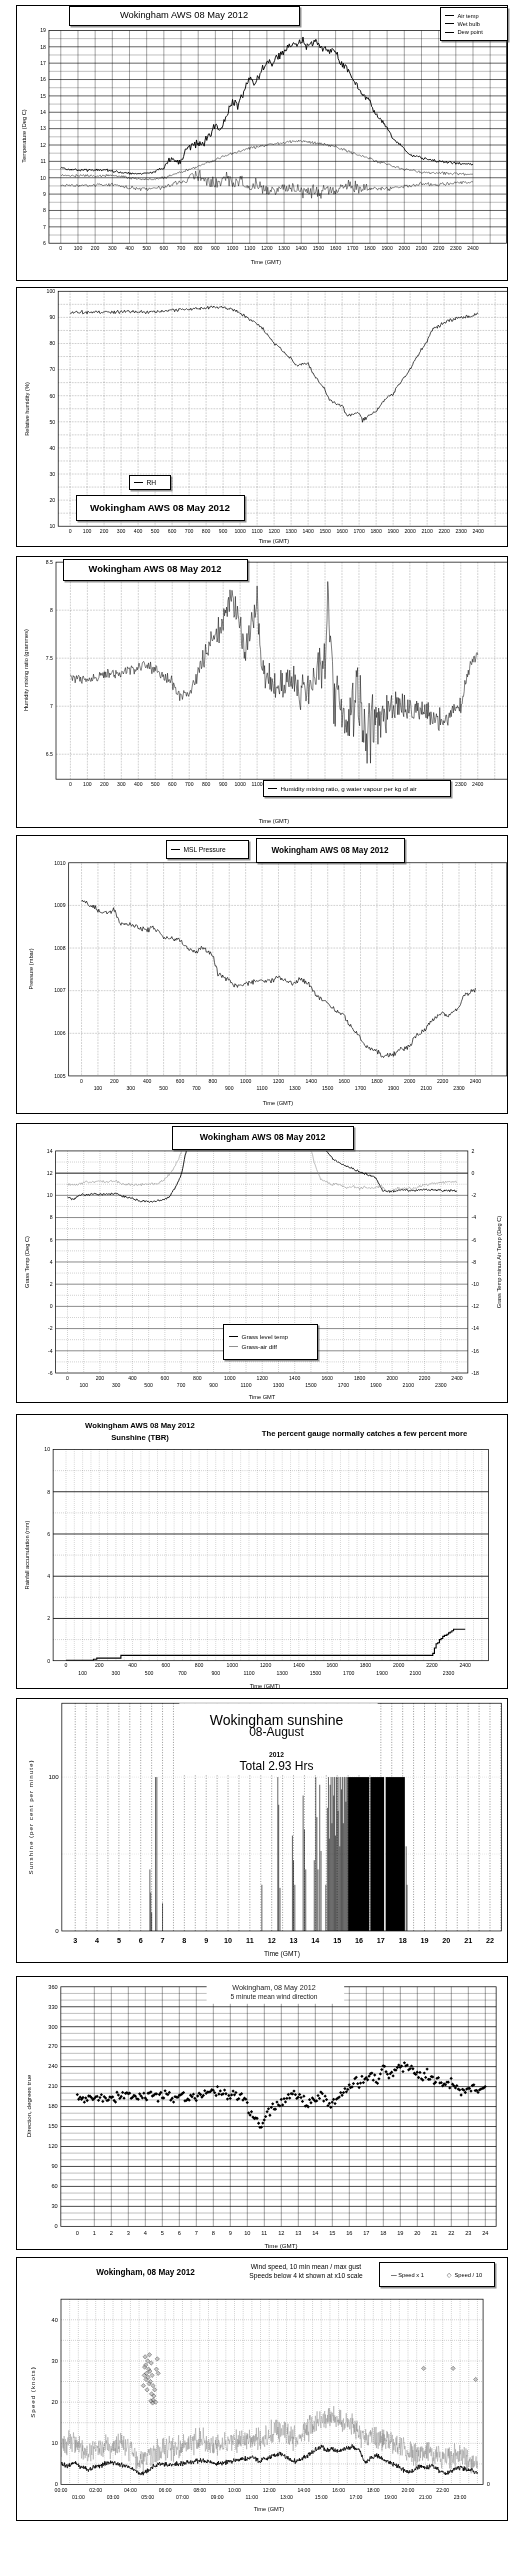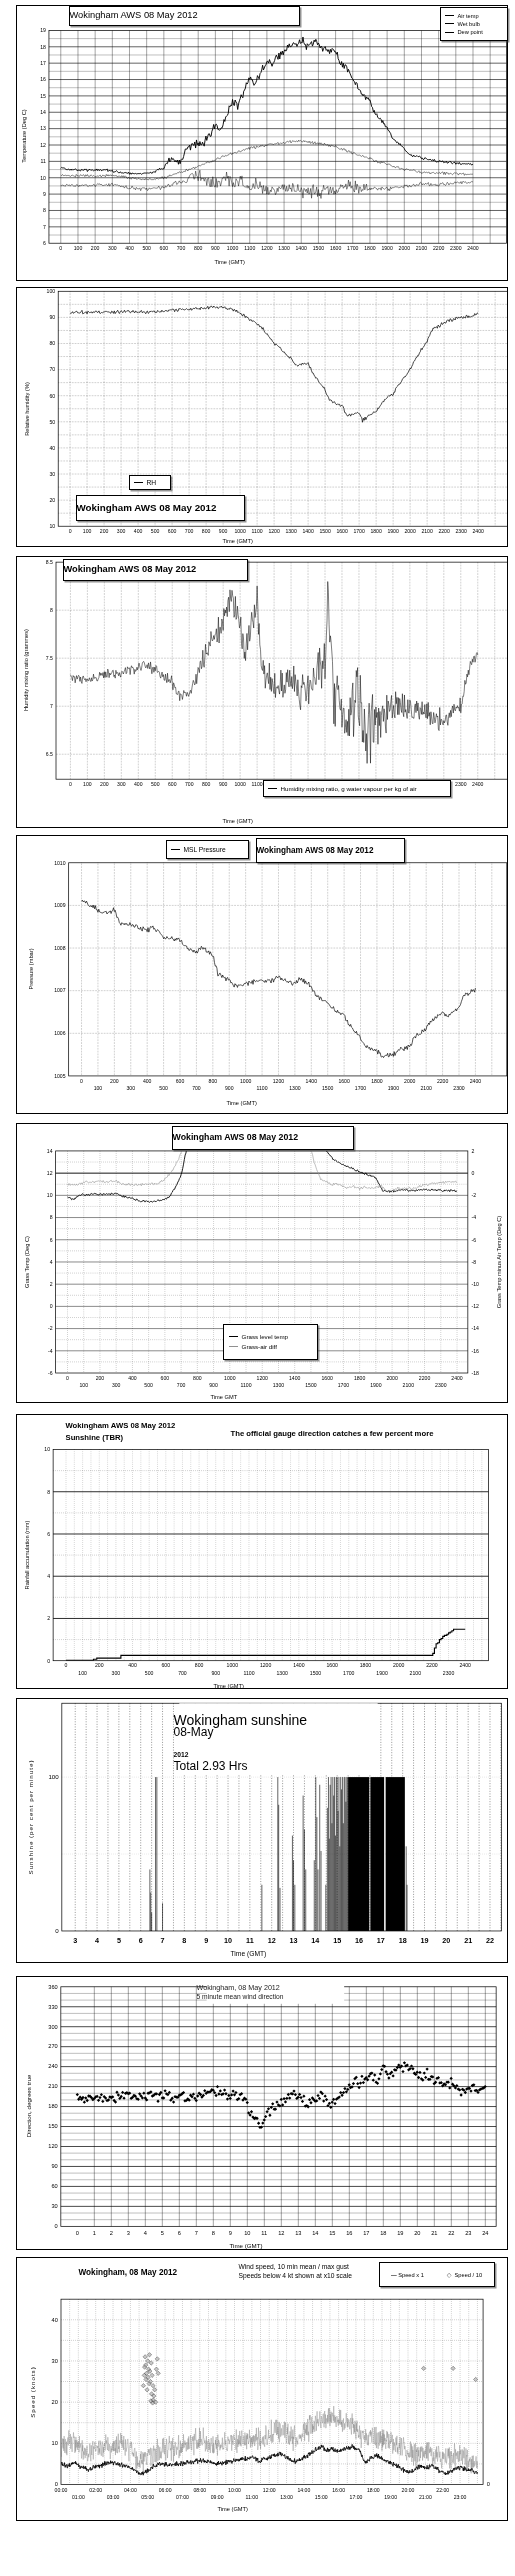--- a/index.html
+++ b/index.html
@@ -3,21 +3,21 @@
 <meta charset="utf-8">
 <style>
   html,body{margin:0;padding:0;background:#fff;}
   #page{position:relative;width:515px;height:2576px;background:#ffffff;
         font-family:"Liberation Sans",sans-serif;color:#000;}
   .panel{position:absolute;left:15.5px;width:492px;background:#fff;box-sizing:border-box;}
   .b1{border:0.5px solid #000;} .b2{border:1px solid #000;}
   .panel svg{position:absolute;left:0;top:0;}
   svg text{font-family:"Liberation Sans",sans-serif;fill:#000;}
   .ov{position:absolute;white-space:nowrap;}
-  .ctr{text-align:left;}
+  .ctr{text-align:center;}
   .box{background:#fff;border:0.5px solid #000;box-shadow:1.5px 1.5px 0 rgba(60,60,60,.55);}
   .ylab{transform:translate(-50%,-50%) rotate(-90deg);}
   .leg-row{display:flex;align-items:center;margin:2.1px 0;}
   .sw{display:inline-block;width:9.3px;margin-right:3.6px;flex:0 0 9.3px;}
   .sw-thick{border-top:1.5px solid #000;}
   .sw-med{border-top:1px solid #000;}
   .sw-thin{border-top:0.5px solid #000;}
   .sw-grey{border-top:1px solid #909090;}
   .dia{color:#555;margin-right:3.1px;font-size:6.2px;}
 </style>
@@ -623,21 +623,21 @@
         <text x="870" y="490" text-anchor="middle" font-size="10" font-weight="normal">2400</text>
         <text x="64" y="70.5" text-anchor="end" font-size="10">10</text>
         <text x="64" y="152.5" text-anchor="end" font-size="10">8</text>
         <text x="64" y="234.5" text-anchor="end" font-size="10">6</text>
         <text x="64" y="316.5" text-anchor="end" font-size="10">4</text>
         <text x="64" y="398.5" text-anchor="end" font-size="10">2</text>
         <text x="64" y="480.5" text-anchor="end" font-size="10">0</text>
       </svg>
     <div class="ov ctr" style="left:49px;top:6.2px;width:149px;font-size:7.7px;font-weight:bold;">Wokingham AWS 08 May 2012</div>
     <div class="ov ctr" style="left:49px;top:17.5px;width:149px;font-size:7.7px;font-weight:bold;">Sunshine (TBR)</div>
-    <div class="ov ctr" style="left:214px;top:14.4px;width:268px;font-size:7.7px;font-weight:bold;">The official gauge direction catches a few percent more</div>
+    <div class="ov ctr" style="left:214px;top:14.4px;width:268px;font-size:7.7px;font-weight:bold;">The percent gauge normally catches a few percent more</div>
     <div class="ov ylab" style="left:10.3px;top:140px;font-size:5.7px;">Rainfall accumulation (mm)</div>
     <div class="ov ctr" style="left:197px;top:268px;width:103px;font-size:5.7px;">Time (GMT)</div>
   </div>
 
   <div class="panel b2" style="top:1698px;height:265px;">
     <svg width="490" height="263" viewBox="0 0 951 510">
         <line x1="113" y1="8" x2="113" y2="450" stroke="#000" stroke-width="0.8" stroke-dasharray="2,3"></line>
         <line x1="134.18421052631578" y1="8" x2="134.18421052631578" y2="450" stroke="#000" stroke-width="0.8" stroke-dasharray="2,3"></line>
         <line x1="155.3684210526316" y1="8" x2="155.3684210526316" y2="450" stroke="#000" stroke-width="0.8" stroke-dasharray="2,3"></line>
         <line x1="176.55263157894737" y1="8" x2="176.55263157894737" y2="450" stroke="#000" stroke-width="0.8" stroke-dasharray="2,3"></line>
@@ -755,21 +755,21 @@
         <text x="706.1578947368421" y="473" text-anchor="middle" font-size="14" font-weight="bold">17</text>
         <text x="748.5263157894736" y="473" text-anchor="middle" font-size="14" font-weight="bold">18</text>
         <text x="790.8947368421053" y="473" text-anchor="middle" font-size="14" font-weight="bold">19</text>
         <text x="833.2631578947369" y="473" text-anchor="middle" font-size="14" font-weight="bold">20</text>
         <text x="875.6315789473684" y="473" text-anchor="middle" font-size="14" font-weight="bold">21</text>
         <text x="918" y="473" text-anchor="middle" font-size="14" font-weight="bold">22</text>
         <text x="81" y="154.85135135135135" text-anchor="end" font-size="12">100</text>
         <text x="81" y="453.5" text-anchor="end" font-size="12">0</text>
       </svg>
     <div class="ov ctr" style="left:157px;top:13.4px;width:206px;font-size:14px;">Wokingham sunshine</div>
-    <div class="ov ctr" style="left:157px;top:26px;width:206px;font-size:12px;">08-May</div>
+    <div class="ov ctr" style="left:157px;top:26px;width:206px;font-size:12px;">08-August</div>
     <div class="ov ctr" style="left:157px;top:52px;width:206px;font-size:6.7px;font-weight:bold;">2012</div>
     <div class="ov ctr" style="left:157px;top:60px;width:206px;font-size:12px;">Total 2.93 Hrs</div>
     <div class="ov ylab" style="left:13px;top:118px;font-size:6.2px;letter-spacing:1px;">Sunshine (per cent per minute)</div>
     <div class="ov ctr" style="left:214px;top:251px;width:103px;font-size:6.7px;">Time (GMT)</div>
   </div>
 
   <div class="panel b2" style="top:1976px;height:274px;">
     <svg width="490" height="272" viewBox="0 0 951 528">
         <line x1="150" y1="19" x2="150" y2="484" stroke="#000" stroke-width="0.7"></line>
         <line x1="183" y1="19" x2="183" y2="484" stroke="#000" stroke-width="0.7"></line>

